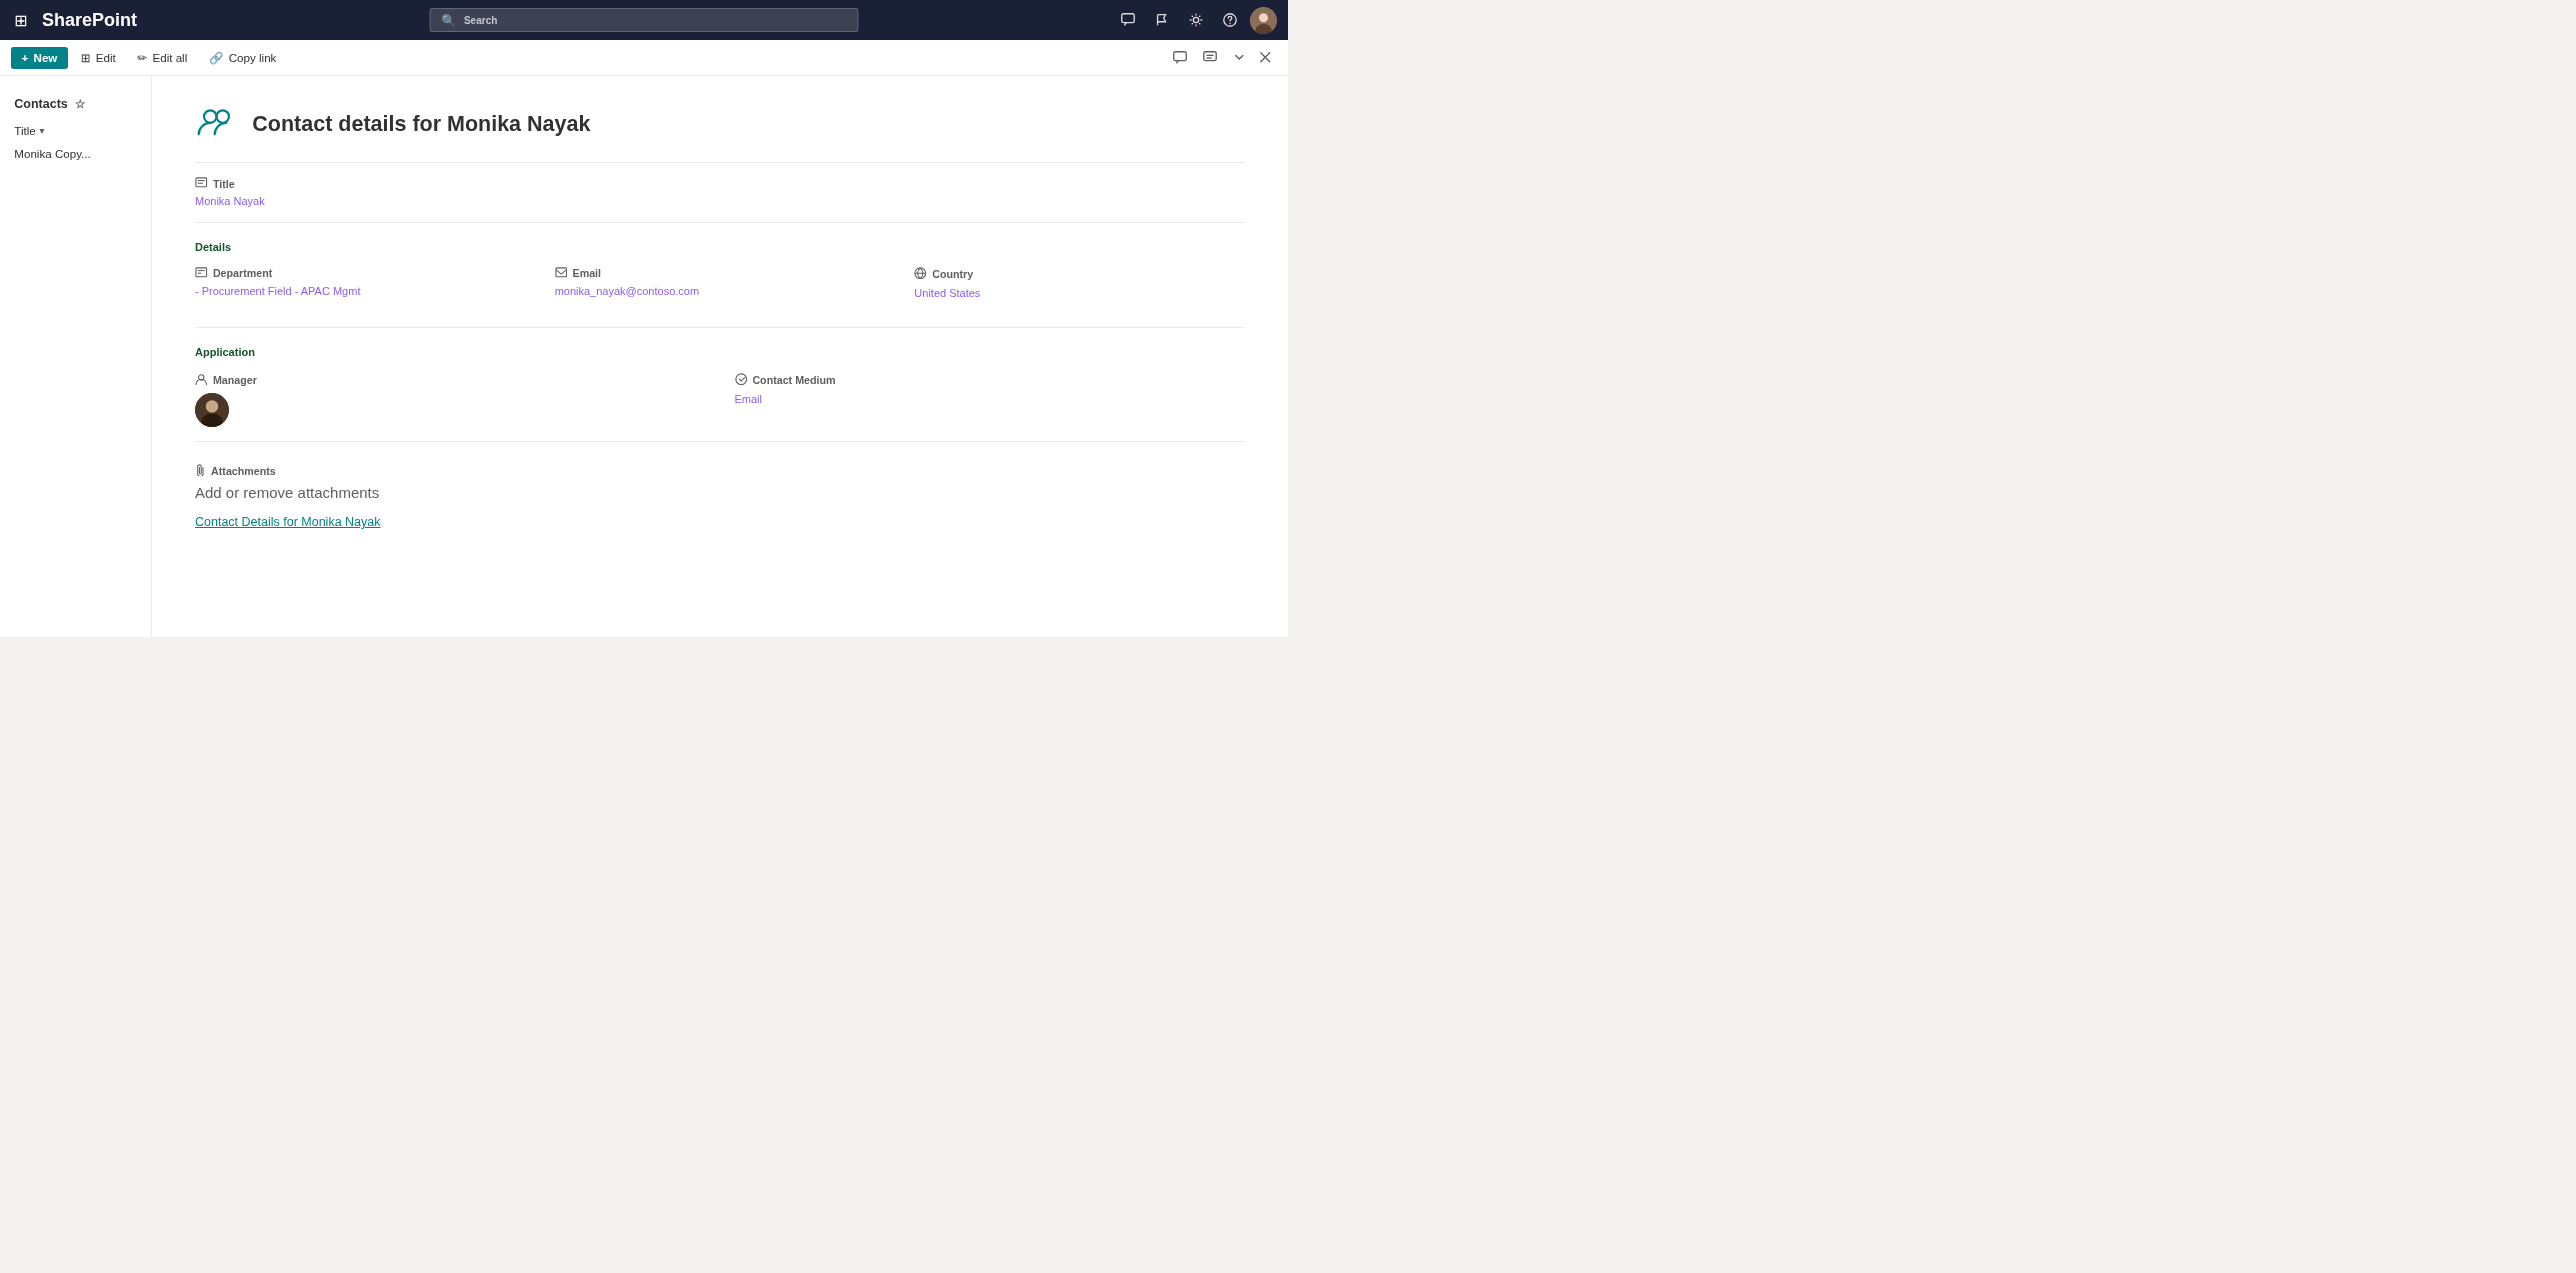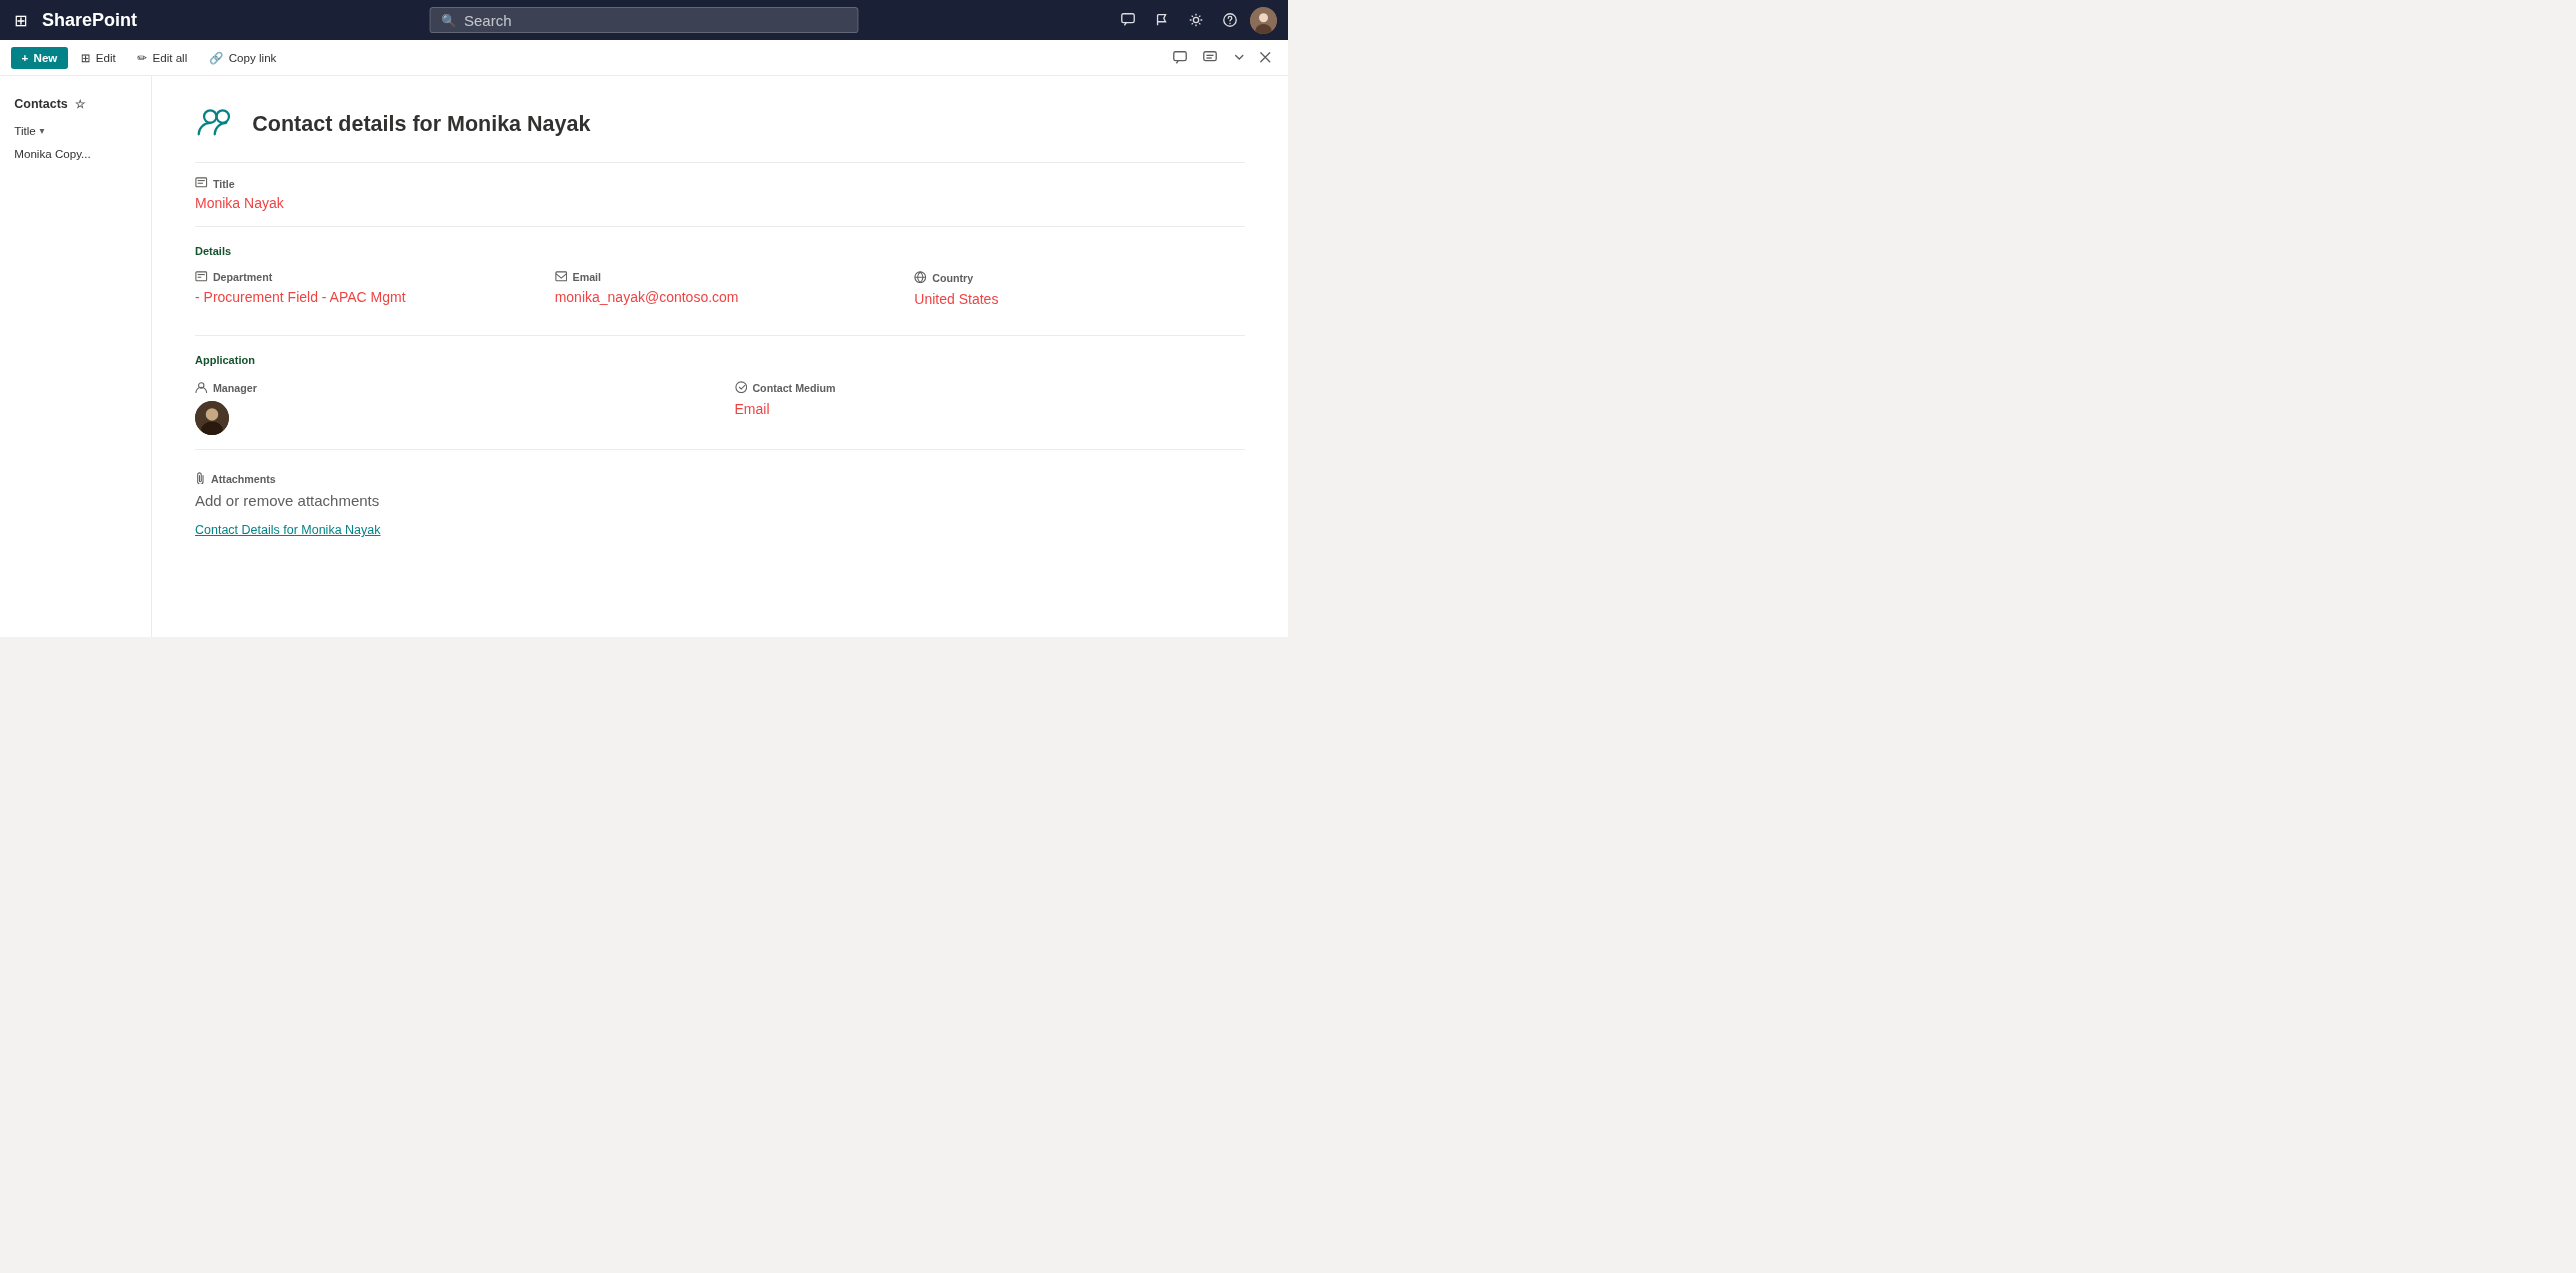--- a/index.html
+++ b/index.html
@@ -38,22 +38,23 @@
       display: flex;
       align-items: center;
       padding: 3.6px 10.7px;
       gap: 7.2px;
     }
     .topbar-search input {
       background: transparent;
       border: none;
       outline: none;
       color: white;
-      font-size: 15px;
+      font-size: 10px;
       width: 100%;
+      font-weight: bold;
     }
     .topbar-search input::placeholder { color: rgba(255,255,255,0.7); }
     .topbar-search-icon { color: rgba(255,255,255,0.7); font-size: 12.5px; }
     .topbar-actions {
       margin-left: auto;
       display: flex;
       align-items: center;
       gap: 7.2px;
     }
     .topbar-icon-btn {
@@ -210,22 +211,22 @@
       display: flex;
       align-items: center;
       gap: 5.4px;
       font-size: 10.7px;
       font-weight: 600;
       color: #605e5c;
       margin-bottom: 5.4px;
     }
     .field-label-icon { font-size: 10.7px; color: #605e5c; }
     .field-value {
-      font-size: 14px;
-      color: #ef4444;
+      font-size: 11px;
+      color: #8b5cf6;
       margin-bottom: 14.3px;
     }
 
     .section-title {
       font-size: 11px;
       font-weight: 700;
       color: #14532d;
       margin: 18px 0 14.3px 0;
     }
 

